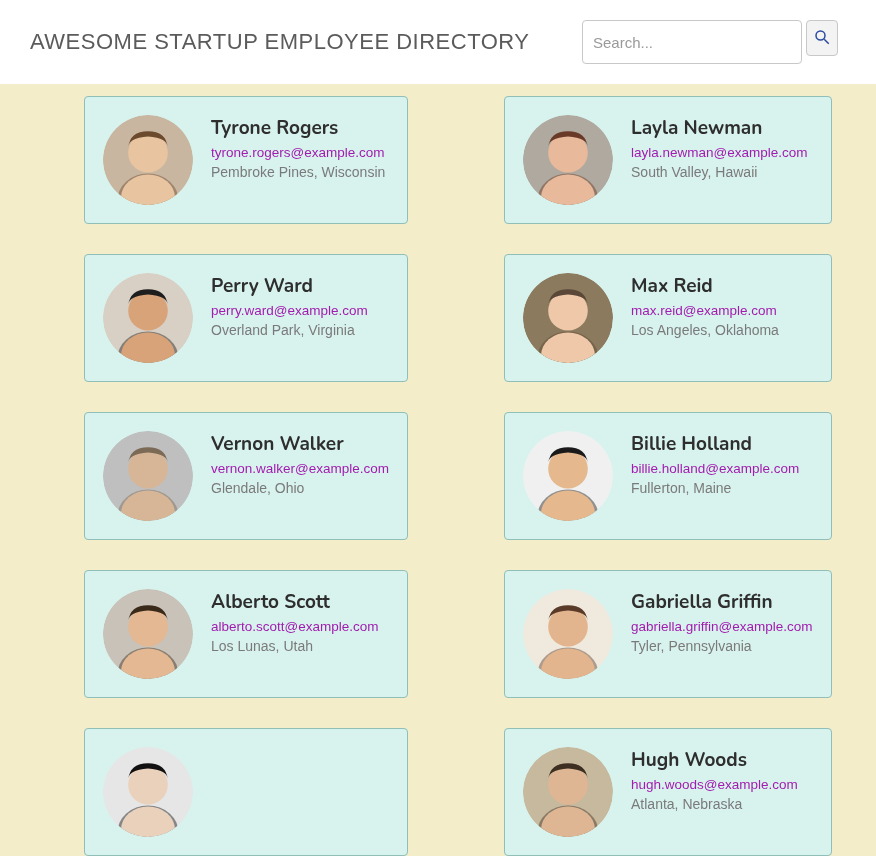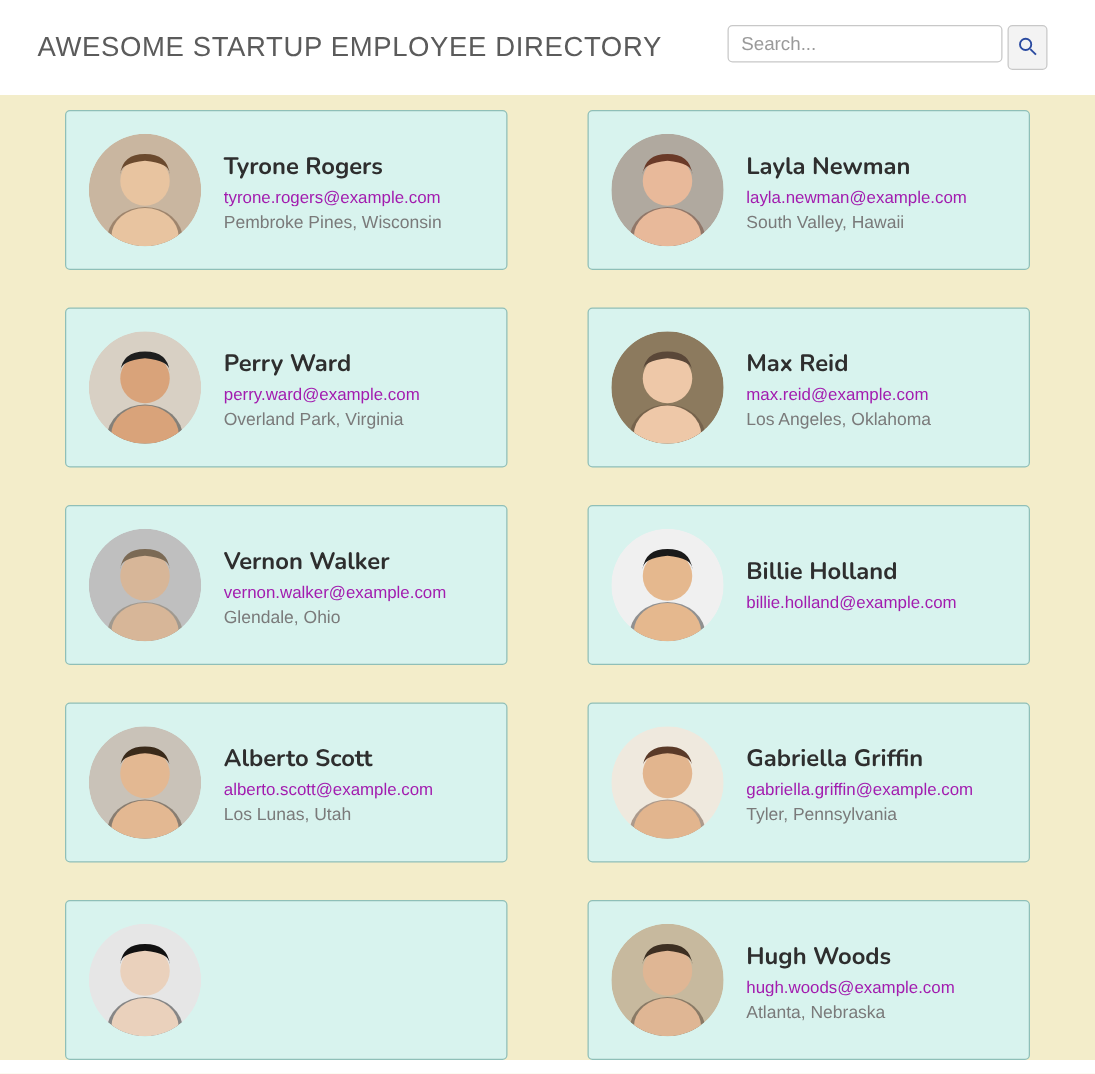--- a/index.html
+++ b/index.html
@@ -22,21 +22,21 @@
     font-weight: 500;
     letter-spacing: 0.5px;
     color: #5b5b5b;
   }
   .search-wrap {
     display: flex;
     align-items: stretch;
   }
   .search-input {
     width: 220px;
-    height: 30px;
+    height: 44px;
     padding: 6px 10px;
     font-size: 15px;
     color: #0f766e;
     border: 1px solid #c8c8c8;
     border-radius: 4px;
     outline: none;
     background: #fff;
   }
   .search-input::placeholder { color: #9a9a9a; }
   .search-btn {
@@ -62,23 +62,23 @@
     grid-template-columns: 1fr 1fr;
     column-gap: 64px;
     row-gap: 30px;
     padding: 0 24px;
   }
   .card {
     background: #d8f3ee;
     border: 1px solid #8fbfb8;
     border-radius: 4px;
     display: flex;
-    align-items: center;
     padding: 18px 18px;
     cursor: pointer;
+    margin-left: 32px;
   }
   .avatar {
     width: 90px;
     height: 90px;
     border-radius: 50%;
     flex: 0 0 90px;
     margin-right: 18px;
     display: block;
   }
   .info { flex: 1 1 auto; min-width: 0; }
@@ -238,20 +238,21 @@
             <rect width="100" height="100" fill="#f0f0f0"></rect>
             <ellipse cx="50" cy="95" rx="34" ry="30" fill="#1a1a1a" opacity="0.45"></ellipse>
             <circle cx="50" cy="42" r="22" fill="#e5b88e"></circle>
             <path d="M28 36 Q30 18 50 18 Q70 18 72 36 Q72 26 50 24 Q28 26 28 36 Z" fill="#1a1a1a"></path>
             <ellipse cx="50" cy="92" rx="30" ry="26" fill="#e5b88e"></ellipse>
           </g>
         </svg>
         <div class="info">
           <div class="emp-name">Billie Holland</div>
           <div class="emp-email">billie.holland@example.com</div>
+          <div class="emp-loc">Fullerton, Maine</div>
         </div>
       </div>
       <div class="card">
         <svg class="avatar" viewBox="0 0 100 100">
           <defs>
             <clipPath id="c">
               <circle cx="50" cy="50" r="50"></circle>
             </clipPath>
           </defs>
           <g clip-path="url(#c)">

